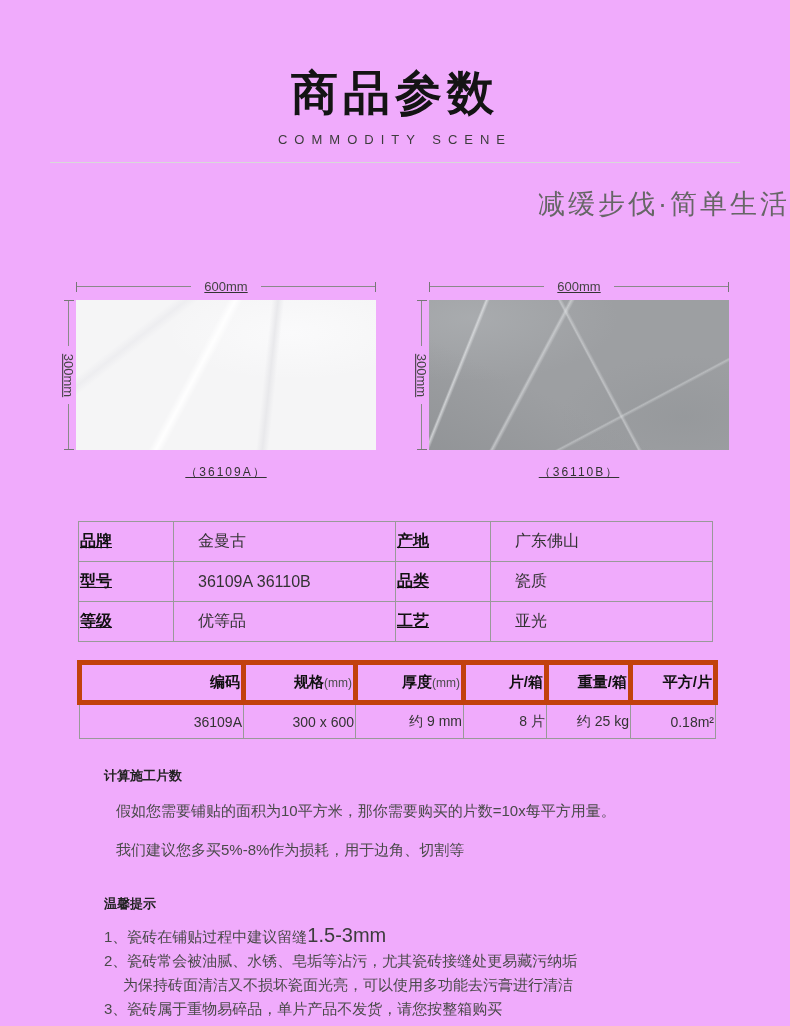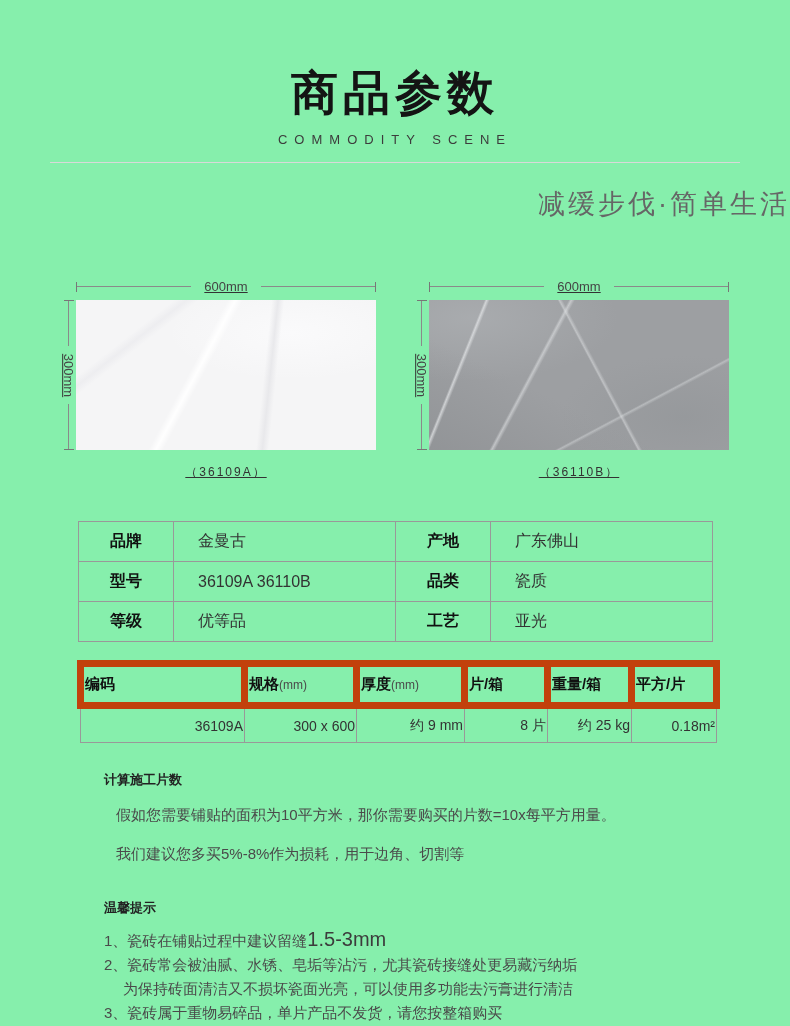--- a/index.html
+++ b/index.html
@@ -1,17 +1,17 @@
 <!DOCTYPE html>
 <html><head>
 <meta charset="utf-8">
 <style>
   html,body{margin:0;padding:0;background:#fff;}
   .page{
-    width:790px;height:1026px;background:#86efac;overflow:hidden;
+    width:790px;height:1026px;background:#f0abfc;overflow:hidden;
     font-family:"Liberation Sans","DejaVu Sans",sans-serif;color:#333;
     box-sizing:border-box;padding-top:66px;
   }
   
   .title{
     text-align:center;font-size:47px;font-weight:700;color:#141414;
     letter-spacing:5px;line-height:1.15;
   }
   .subtitle-en{
     text-align:center;font-size:13px;color:#3c3c3c;letter-spacing:7px;margin-top:12px;
@@ -54,26 +54,26 @@
       radial-gradient(ellipse 55% 55% at 85% 78%, rgba(146,149,152,0.6), transparent 75%);
   }
   .tile-caption{
     margin:14px 0 0 15px;width:300px;text-align:center;
     font-size:12px;color:#333;letter-spacing:2px;
   }
   
   table{border-collapse:collapse;table-layout:fixed;}
   .spec-table{width:634px;margin:40px 0 0 78px;}
   .spec-table td{border:1px solid #999;height:37px;font-size:16px;vertical-align:middle;}
-  .spec-table td.lbl{font-weight:bold;color:#111;text-align:center;}
+  .spec-table td.lbl{font-weight:bold;color:#111;text-align:left;text-decoration:underline;}
   .spec-table td.val{color:#333;padding-left:24px;}
   .spec-table col.c-lbl{width:95px;}
   .spec-table col.c-val{width:222px;}
   .size-table{width:636px;margin:18px 0 0 77px;}
-  .size-table th{border:7px solid #c2410c;height:33px;font-size:15px;font-weight:bold;color:#111;vertical-align:middle;text-align:left;}
+  .size-table th{border:5px solid #c2410c;height:33px;font-size:15px;font-weight:bold;color:#111;vertical-align:middle;text-align:right;}
   .size-table th .sub{font-weight:normal;font-size:12px;color:#4a4a4a;}
   .size-table td{border:1px solid #999;height:31px;font-size:14px;color:#333;text-align:right;vertical-align:middle;}
   .size-table col.s0{width:164px;} .size-table col.s1{width:112px;}
   .size-table col.s2{width:108px;} .size-table col.s3{width:83px;}
   .size-table col.s4{width:84px;}  .size-table col.s5{width:85px;}
   
   .section{margin:28px 60px 0 104px;}
   .section-heading{font-size:13px;font-weight:bold;color:#222;margin:0;}
   .calc-line{font-size:15px;color:#4a4a4a;line-height:27px;margin:12px;}
   .calc-body{margin-top:8px;}

